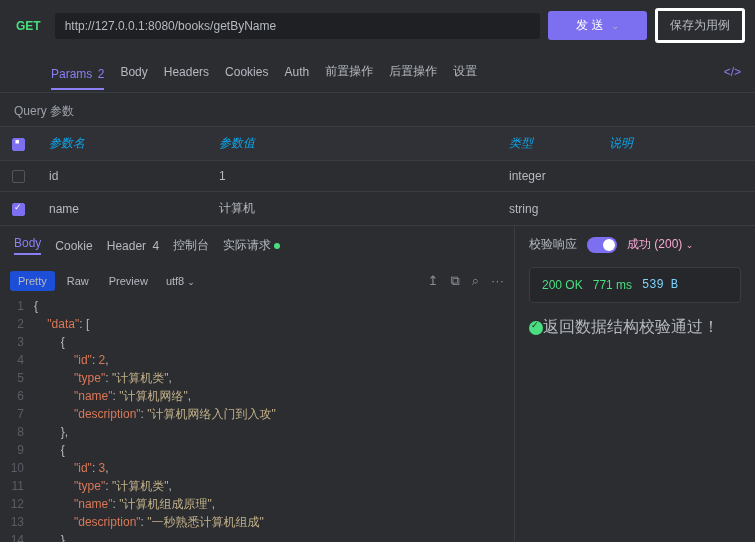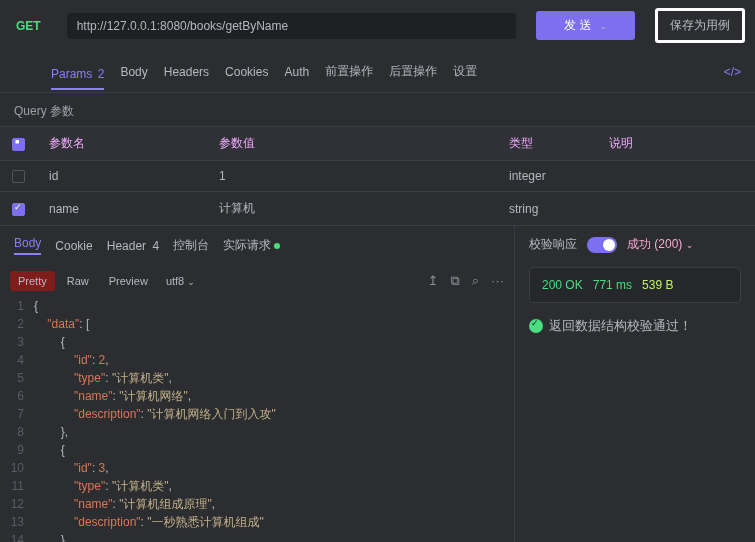--- a/index.html
+++ b/index.html
@@ -1,67 +1,67 @@
 <!DOCTYPE html>
 <html><head>
 <meta charset="utf-8">
 <style>
 * { margin:0; padding:0; box-sizing:border-box; font-family:"Segoe UI",Arial,sans-serif; }
 body { background:#2b2d31; color:#b5b9c0; font-size:12px; width:755px; height:542px; overflow:hidden; display:flex; flex-direction:column; }
-.urlbar { display:flex; align-items:center; padding:8px 10px; gap:20px; }
+.urlbar { display:flex; align-items:center; padding:8px 10px; gap:8px; }
 .method { color:#4ade80; font-weight:600; font-size:12px; padding:0 6px; }
 .urlinput { flex:1; background:#1f2023; border:none; color:#b5b9c0; padding:6px 10px; font-size:12px; border-radius:3px; }
 .btn-send { background:#7c6ff0; color:#fff; border:none; padding:6px 28px; border-radius:3px; font-size:12px; cursor:pointer; display:flex; align-items:center; gap:4px; }
 .btn-save { background:transparent; color:#b5b9c0; border:3px solid #ffffff; padding:6px 12px; border-radius:3px; font-size:12px; cursor:pointer; }
 .tabs { display:flex; gap:16px; padding:8px 14px; border-bottom:1px solid #3a3d44; align-items:center; }
 .tab { color:#b5b9c0; cursor:pointer; padding:4px 0; }
 .tab.active { color:#8b7ff5; border-bottom:2px solid #8b7ff5; margin-bottom:-9px; padding-bottom:7px;margin-left:37px; }
 .tab .badge { color:#8b7ff5; margin-left:2px; }
 .tabs-right { margin-left:auto; color:#8b7ff5; cursor:pointer; }
 .section-label { padding:10px 14px 6px; color:#9ca0a8; font-size:12px; }
 table.params { width:100%; border-collapse:collapse; }
 table.params th, table.params td { text-align:left; padding:8px 12px; border-top:1px solid #3a3d44; color:#b5b9c0; font-weight:normal; font-size:12px; }
-table.params th { color:#f0abfc; background:#2f3136; }
+table.params th { color:#0ea5e9; background:#2f3136;font-style:italic; }
 .chk { width:13px; height:13px; border:1px solid #555; border-radius:2px; display:inline-block; vertical-align:middle; }
 .chk.chkh { background:#7c6ff0; border-color:#7c6ff0; position:relative; }
 .chk.chkh::after { content:"■"; color:#fff; font-size:7px; position:absolute; left:2px; top:-1px; }
 .chk.checked { background:#7c6ff0; border-color:#7c6ff0; position:relative; }
 .chk.checked::after { content:"✓"; color:#fff; font-size:9px; position:absolute; left:1px; top:-2px; }
 .divider { height:1px; background:#3a3d44; }
 .resp-tabs { display:flex; gap:14px; padding:10px 14px; align-items:center; }
 .resp-tab { cursor:pointer; color:#b5b9c0; }
 .resp-tab.active { color:#8b7ff5; border-bottom:2px solid #8b7ff5; padding-bottom:3px; }
 .resp-tab .badge { color:#b5b9c0; margin-left:3px; }
 .dot-ind { width:6px; height:6px; background:#4ade80; border-radius:50%; display:inline-block; margin-left:3px; }
 .resp-split { display:flex; flex:1; min-height:0; }
 .resp-left { flex:1; display:flex; flex-direction:column; border-right:1px solid #3a3d44; min-width:0; }
 .resp-right { width:240px; padding:10px 14px; display:flex; flex-direction:column; gap:14px; }
 .fmt-row { display:flex; align-items:center; gap:4px; padding:6px 10px; }
 .fmt-btn { background:transparent; border:none; color:#b5b9c0; padding:4px 8px; cursor:pointer; font-size:11px; border-radius:3px; }
-.fmt-btn.active { background:#7f1d1d; }
+.fmt-btn.active { background:#1d4ed8; }
 .fmt-sel { color:#b5b9c0; margin-left:6px; font-size:11px; cursor:pointer; }
 .fmt-icons { margin-left:auto; display:flex; gap:12px; color:#8a8e96; }
 .code-area { flex:1; overflow:auto; font-family:Consolas,monospace; font-size:12px; line-height:18px; padding-bottom:10px; }
 .code-line { display:flex; }
 .lno { width:34px; text-align:right; padding-right:10px; color:#5a5d65; user-select:none; }
 .lcode { white-space:pre; }
 .j-key { color:#d97757; }
 .j-str { color:#c4b28a; }
 .j-num { color:#d97757; }
 .j-punct { color:#b5b9c0; }
 .validate-row { display:flex; align-items:center; gap:10px; }
 .toggle { width:30px; height:16px; background:#7c6ff0; border-radius:8px; position:relative; cursor:pointer; }
 .toggle::after { content:""; position:absolute; right:2px; top:2px; width:12px; height:12px; background:#fff; border-radius:50%; }
 .success-chip { color:#f9a8d4; cursor:pointer; }
 .stat-box { background:#25272b; border:1px solid #3a3d44; border-radius:4px; padding:10px 12px; }
 .stat-line { display:flex; gap:10px; font-size:12px; }
 .stat-ok { color:#4ade80; }
 .stat-ms { color:#4ade80; }
-.stat-bytes { color:#bef264; }
-.validate-msg { display:flex; align-items:center; gap:6px; font-size:13px; }
+.stat-bytes { color:#7dd3fc;font-family:Liberation Mono, monospace; }
+.validate-msg { display:flex; align-items:center; font-size:16px; }
 .circle-ok { width:14px; height:14px; background:#4ade80; border-radius:50%; position:relative; }
 .circle-ok::after { content:"✓"; color:#1f2023; font-size:9px; position:absolute; left:2px; top:-1px; }
 .chev { font-size:9px; color:#b5b9c0; margin-left:4px; }
 .chev-down { font-size:9px; }
 .icon-btn { cursor:pointer; font-size:13px; }
 </style>
 </head>
 <body>
 
 <div class="urlbar">

